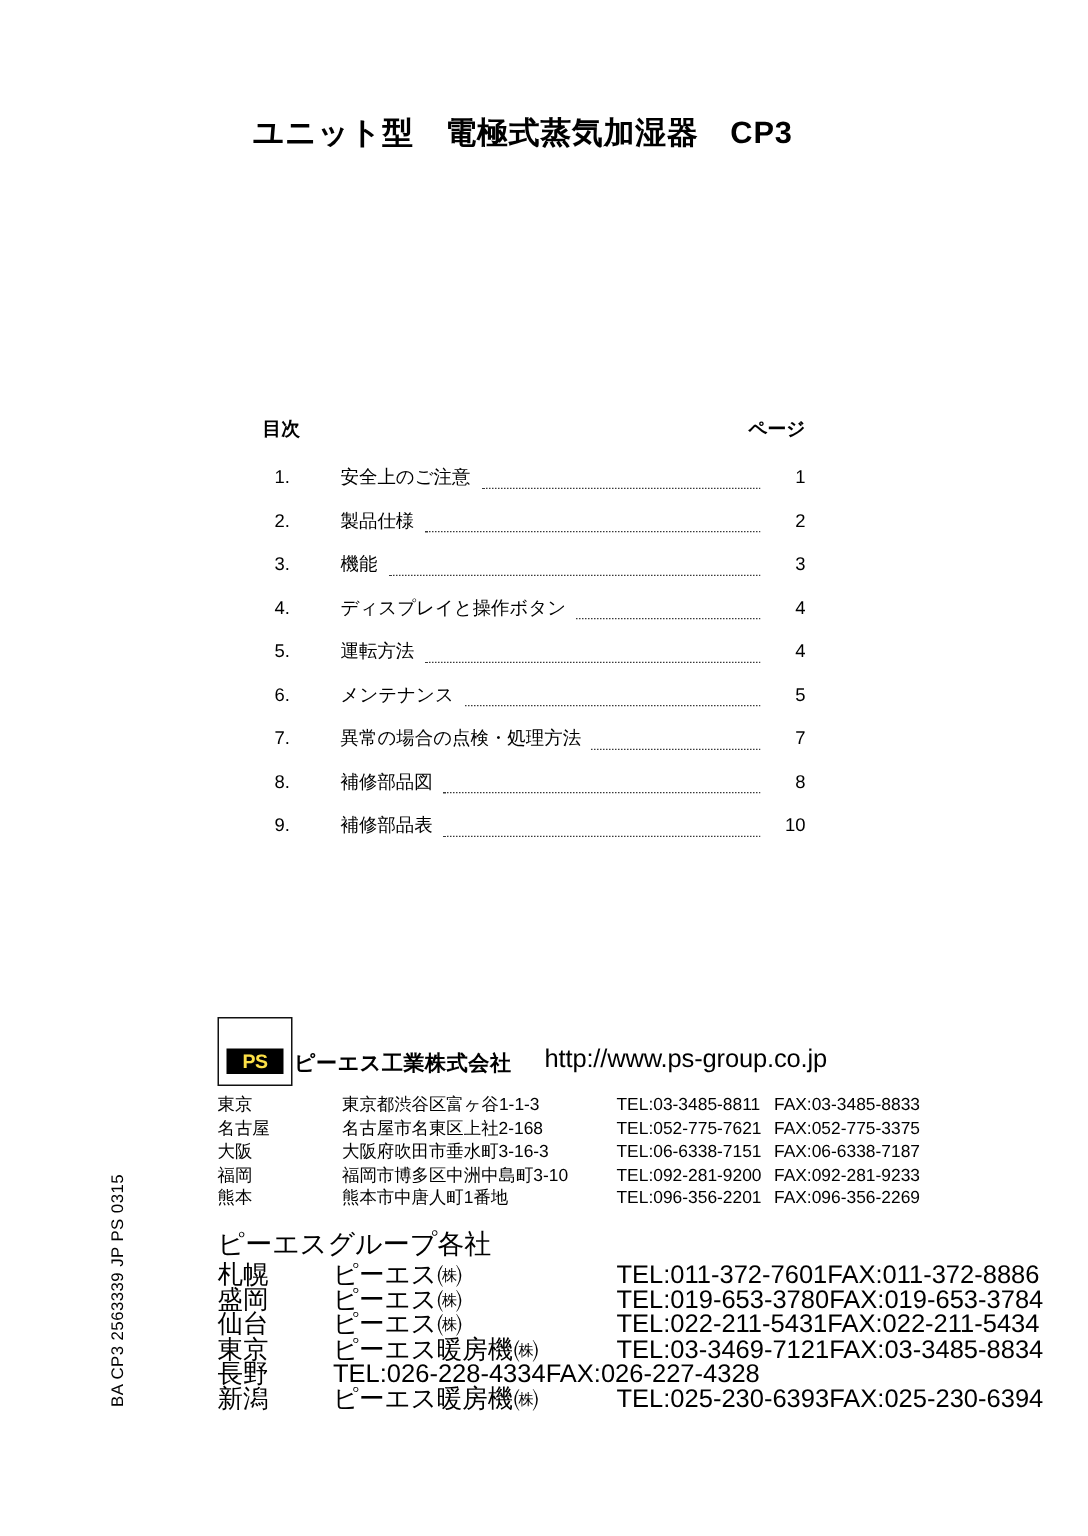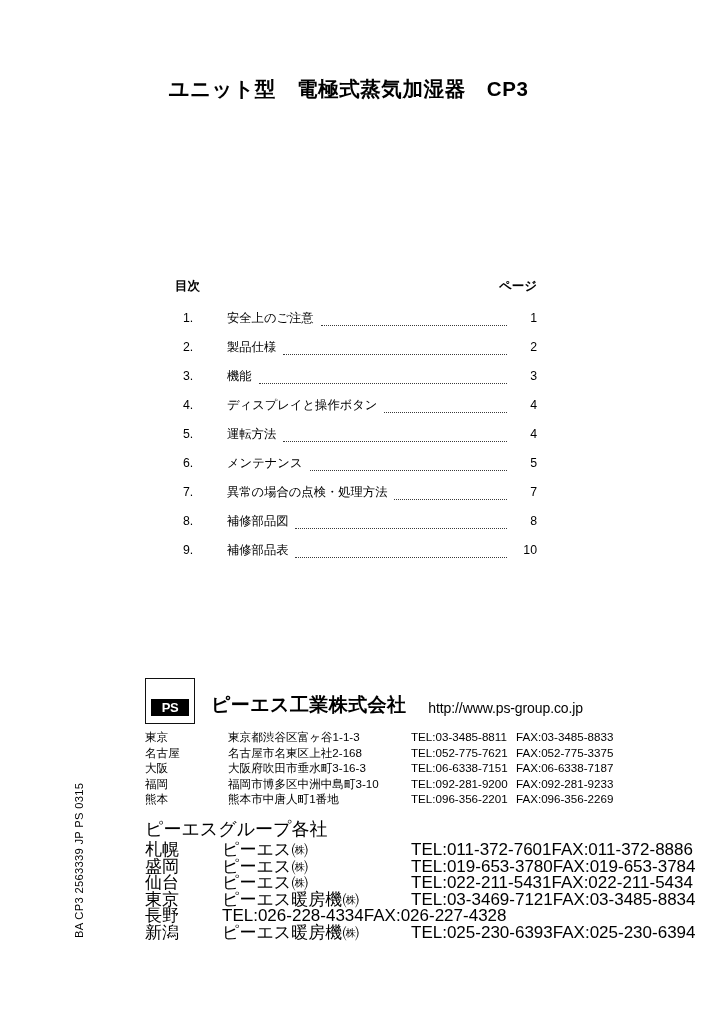--- a/index.html
+++ b/index.html
@@ -135,37 +135,37 @@
     left: 5px;
     right: 5px;
     bottom: 7px;
     height: 17px;
     background: #000000;
     display: flex;
     align-items: center;
     justify-content: center;
   }
   .ps-logo-text {
-    color: #ffffff;
+    color: #fde047;
     font-size: 13px;
     font-weight: bold;
     letter-spacing: -0.3px;
     line-height: 1;
     font-family: "Liberation Sans", "DejaVu Sans", sans-serif;
   }
   .company-name {
-    font-size: 19px;
+    font-size: 14px;
     font-weight: bold;
     letter-spacing: 0.4px;
-    margin-left: 16px;
+    margin-left: 1px;
     padding-bottom: 6px;
     white-space: nowrap;
   }
   .company-url {
-    font-size: 14px;
+    font-size: 17px;
     margin-left: 22px;
     padding-bottom: 8px;
     white-space: nowrap;
     letter-spacing: -0.1px;
   }
 
   
   .offices {
     position: absolute;
     top: 729px;

